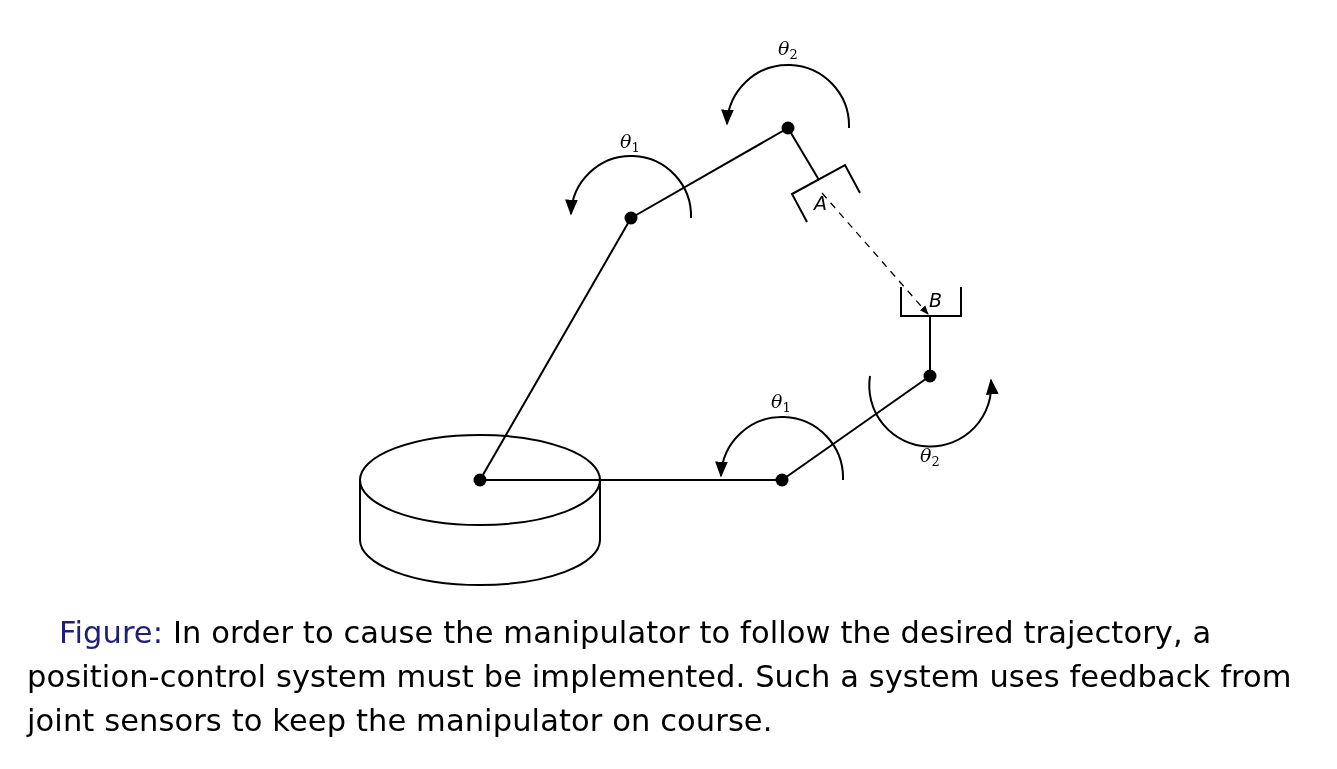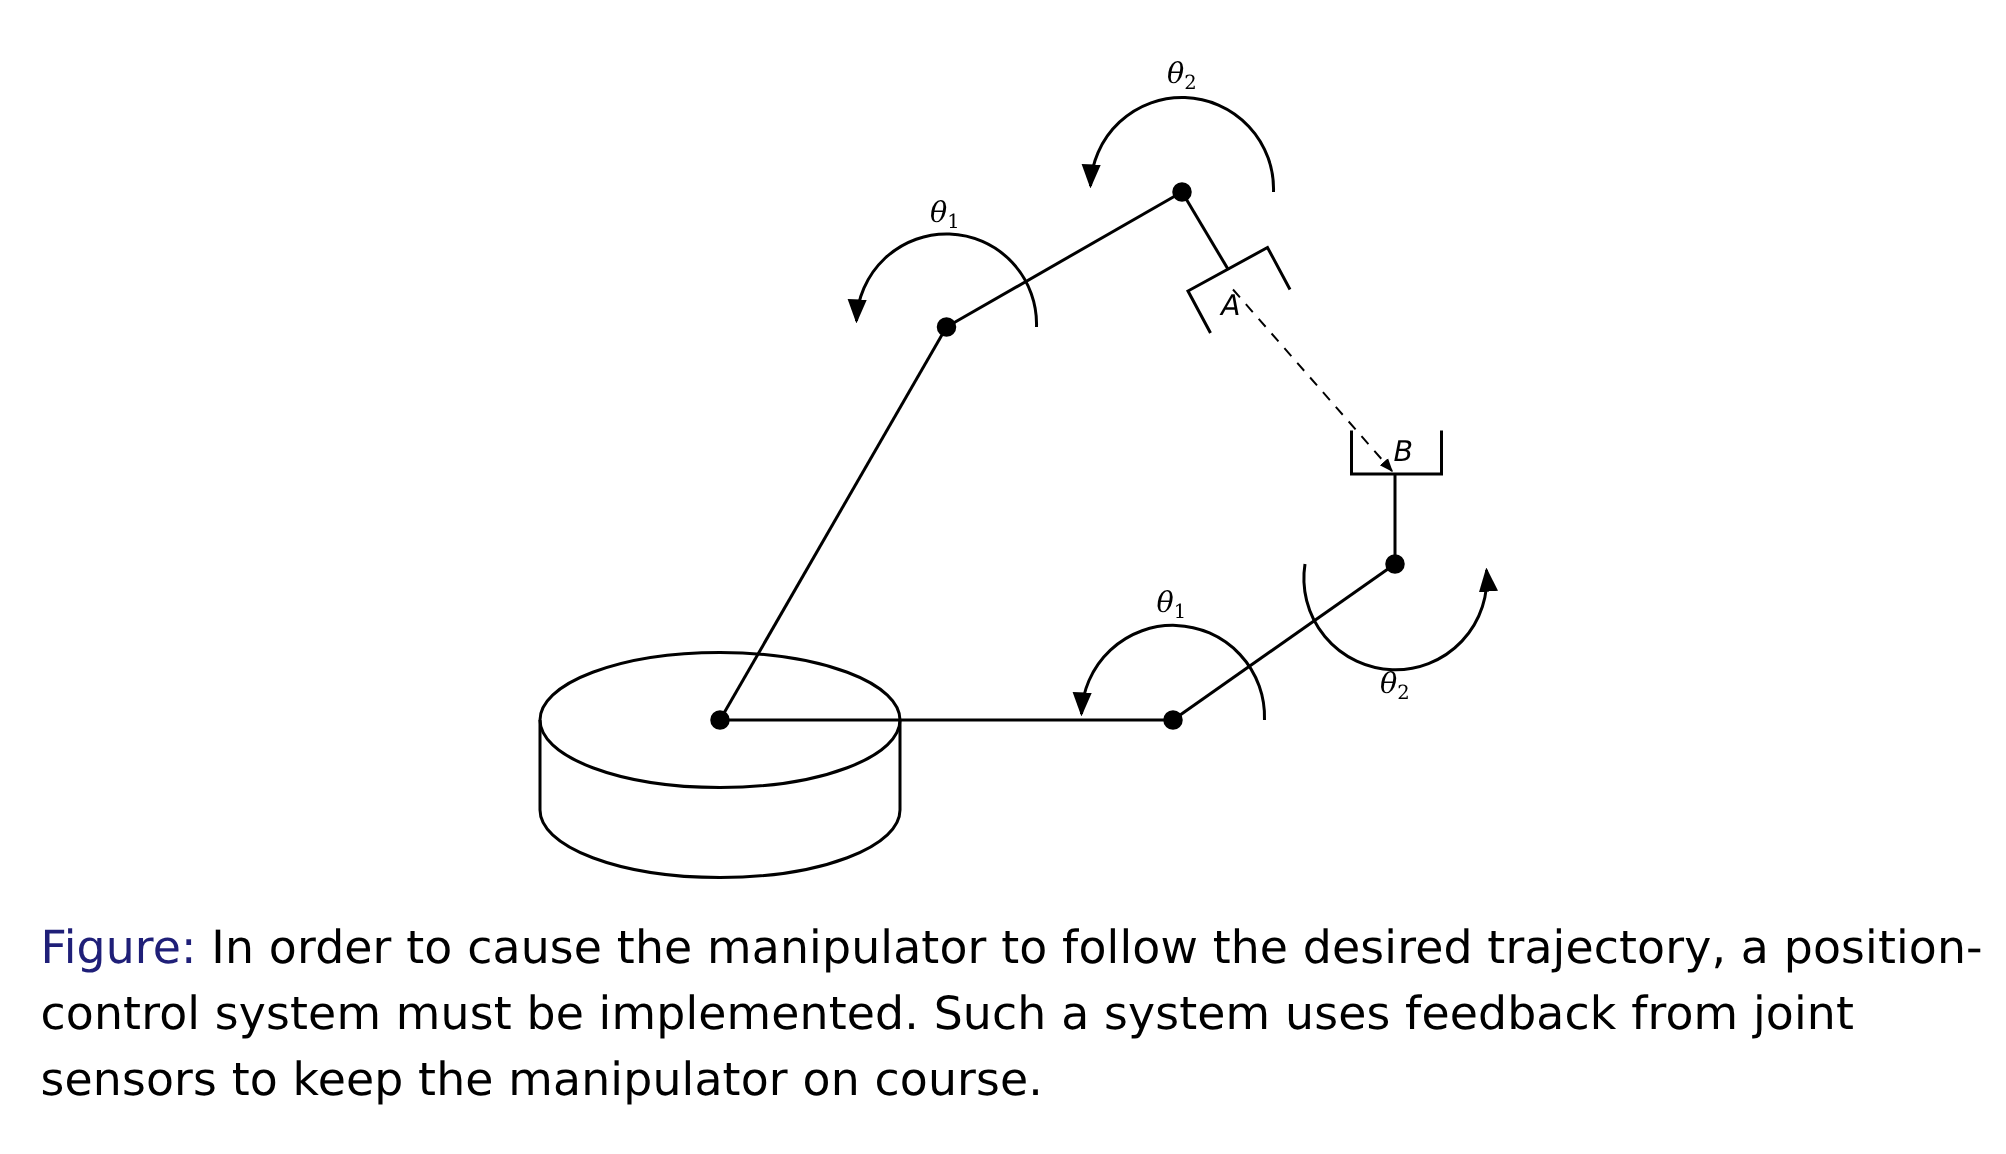--- a/index.html
+++ b/index.html
@@ -71,13 +71,13 @@
     <tspan class="lbl">θ</tspan><tspan class="lbl-sub" dy="4">1</tspan>
   </text>
   <text x="920" y="462">
     <tspan class="lbl">θ</tspan><tspan class="lbl-sub" dy="4">2</tspan>
   </text>
 
   <text class="pt-lbl" x="814" y="210">A</text>
   <text class="pt-lbl" x="929" y="307">B</text>
 </svg>
 
-<div id="caption"><span class="cap-label" style="color: rgb(31, 31, 120);">Figure:</span><span> In order to cause the manipulator to follow the desired trajectory, a position-control system must be implemented. Such a system uses feedback from joint sensors to keep the manipulator on course.</span></div>
+<div id="caption"><span class="cap-label" style="color: rgb(31, 31, 120); margin-left: 32px;">Figure:</span><span> In order to cause the manipulator to follow the desired trajectory, a position-control system must be implemented. Such a system uses feedback from joint sensors to keep the manipulator on course.</span></div>
 
 </body></html>

